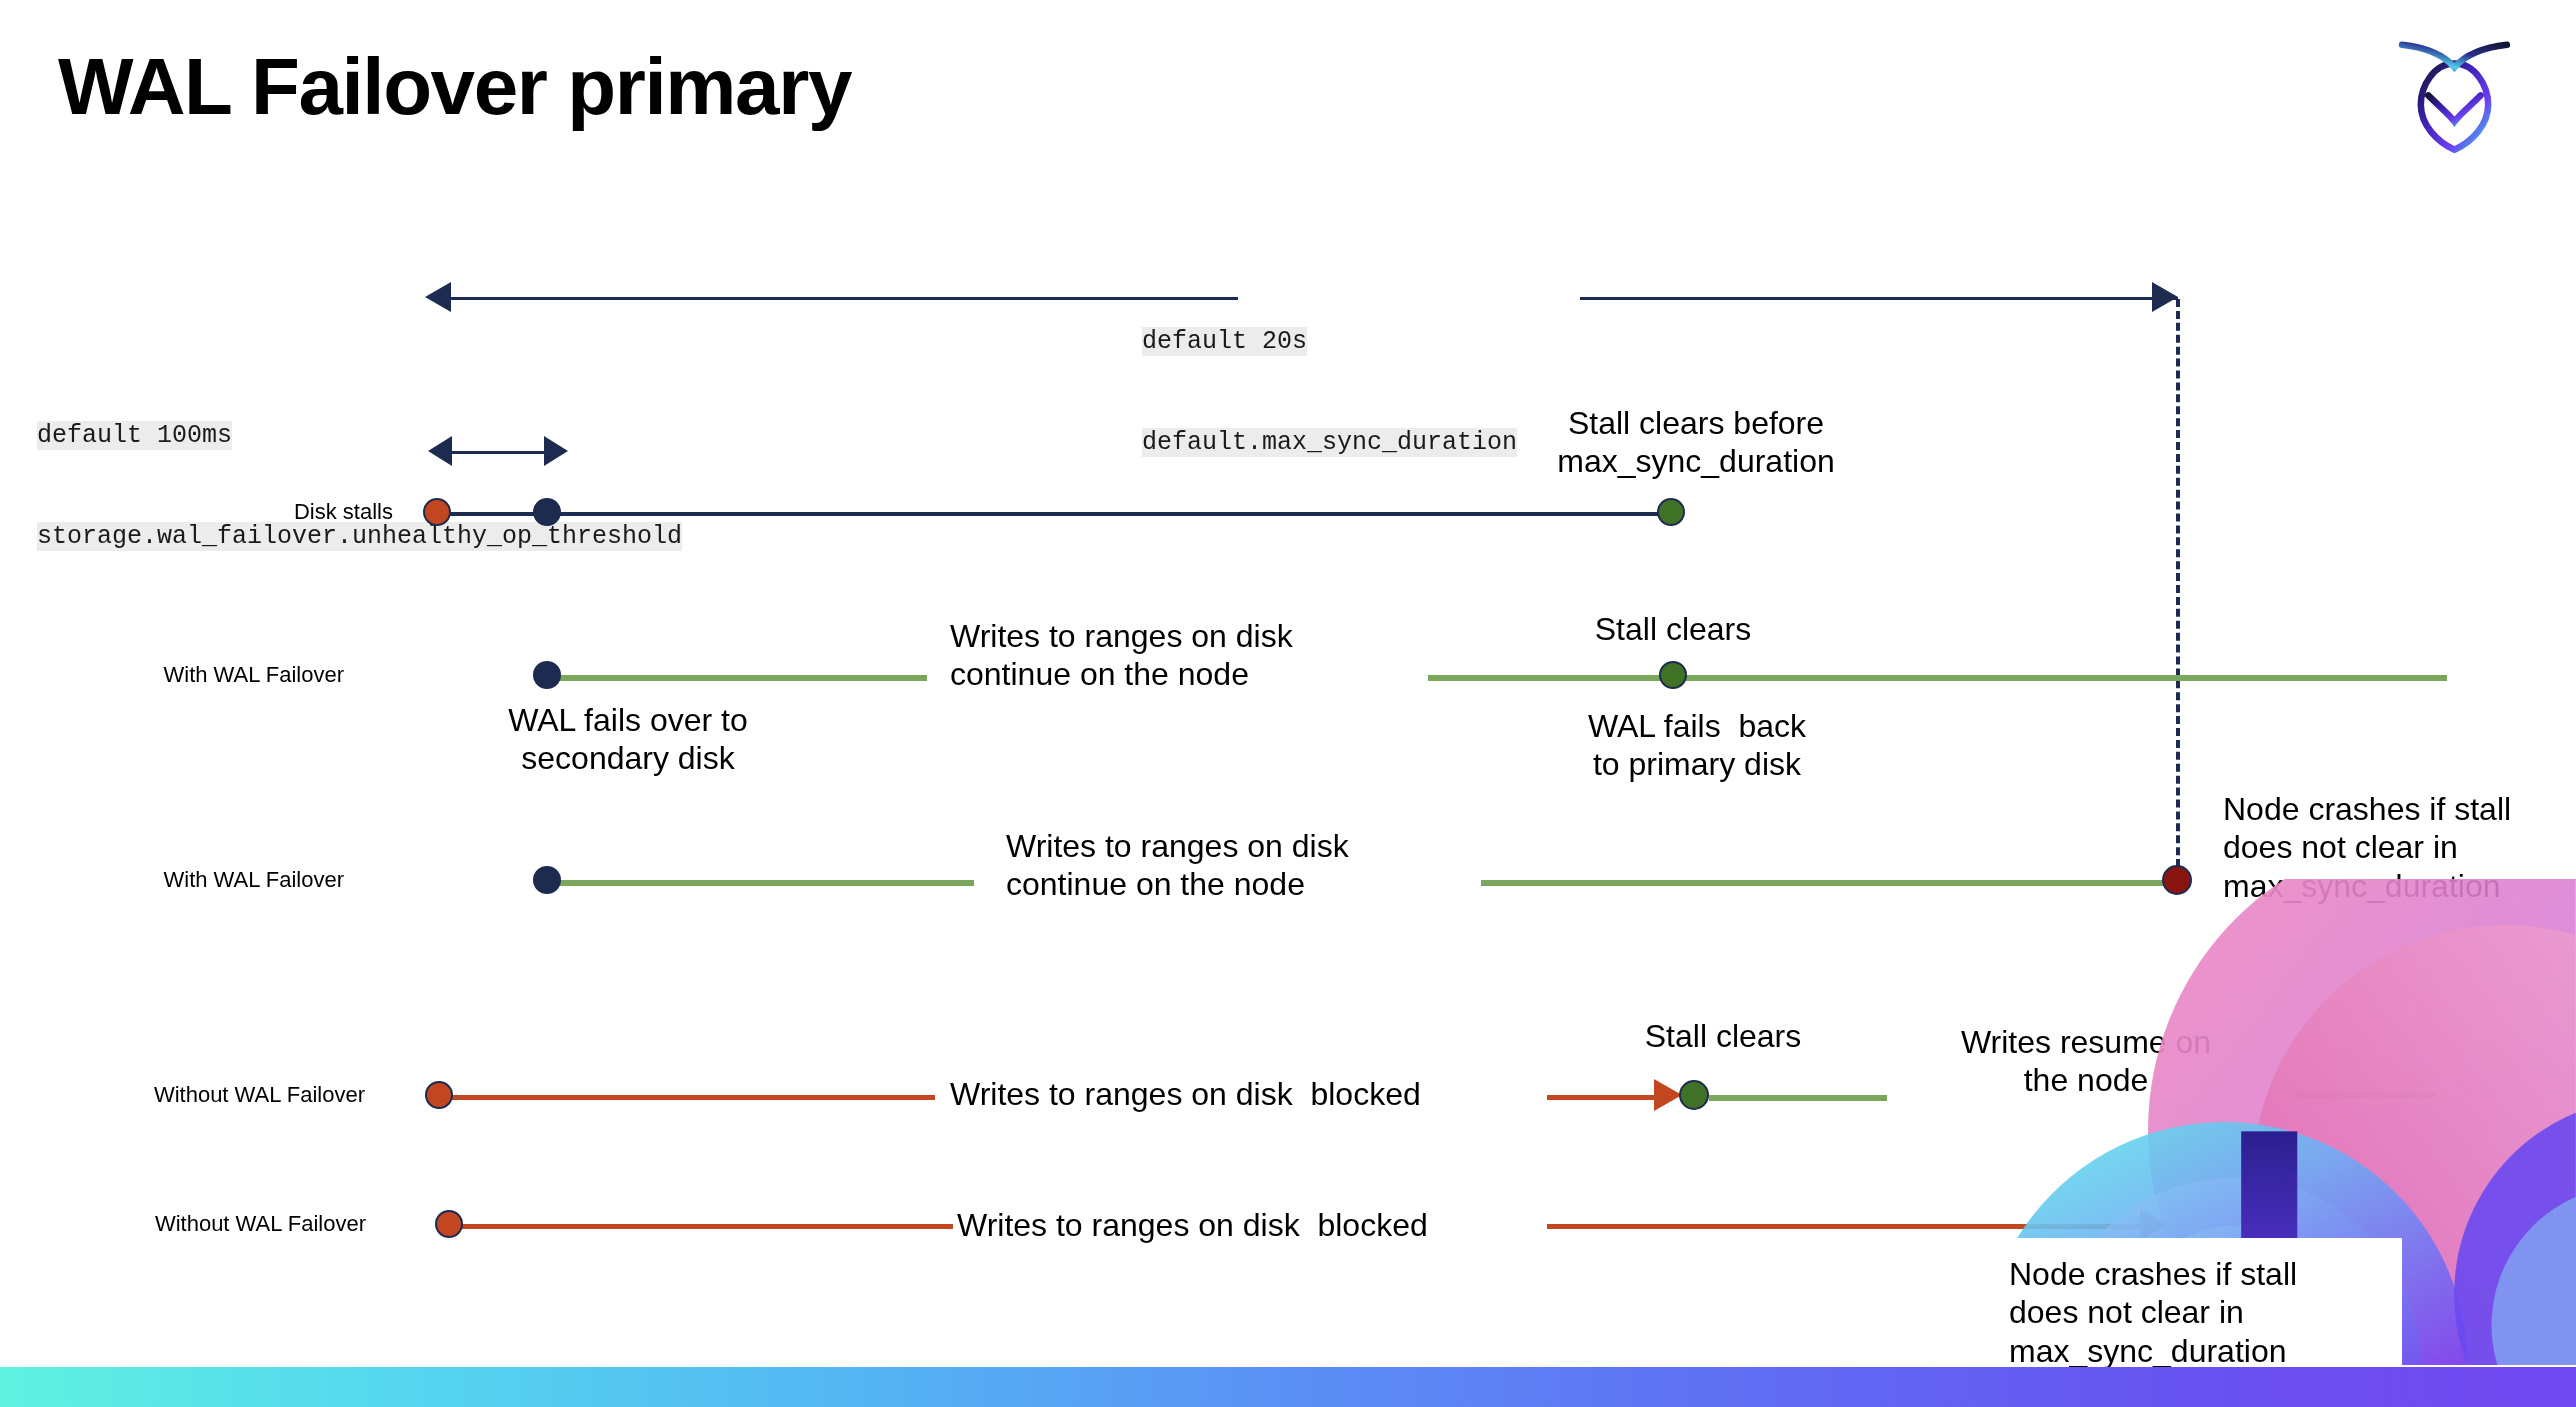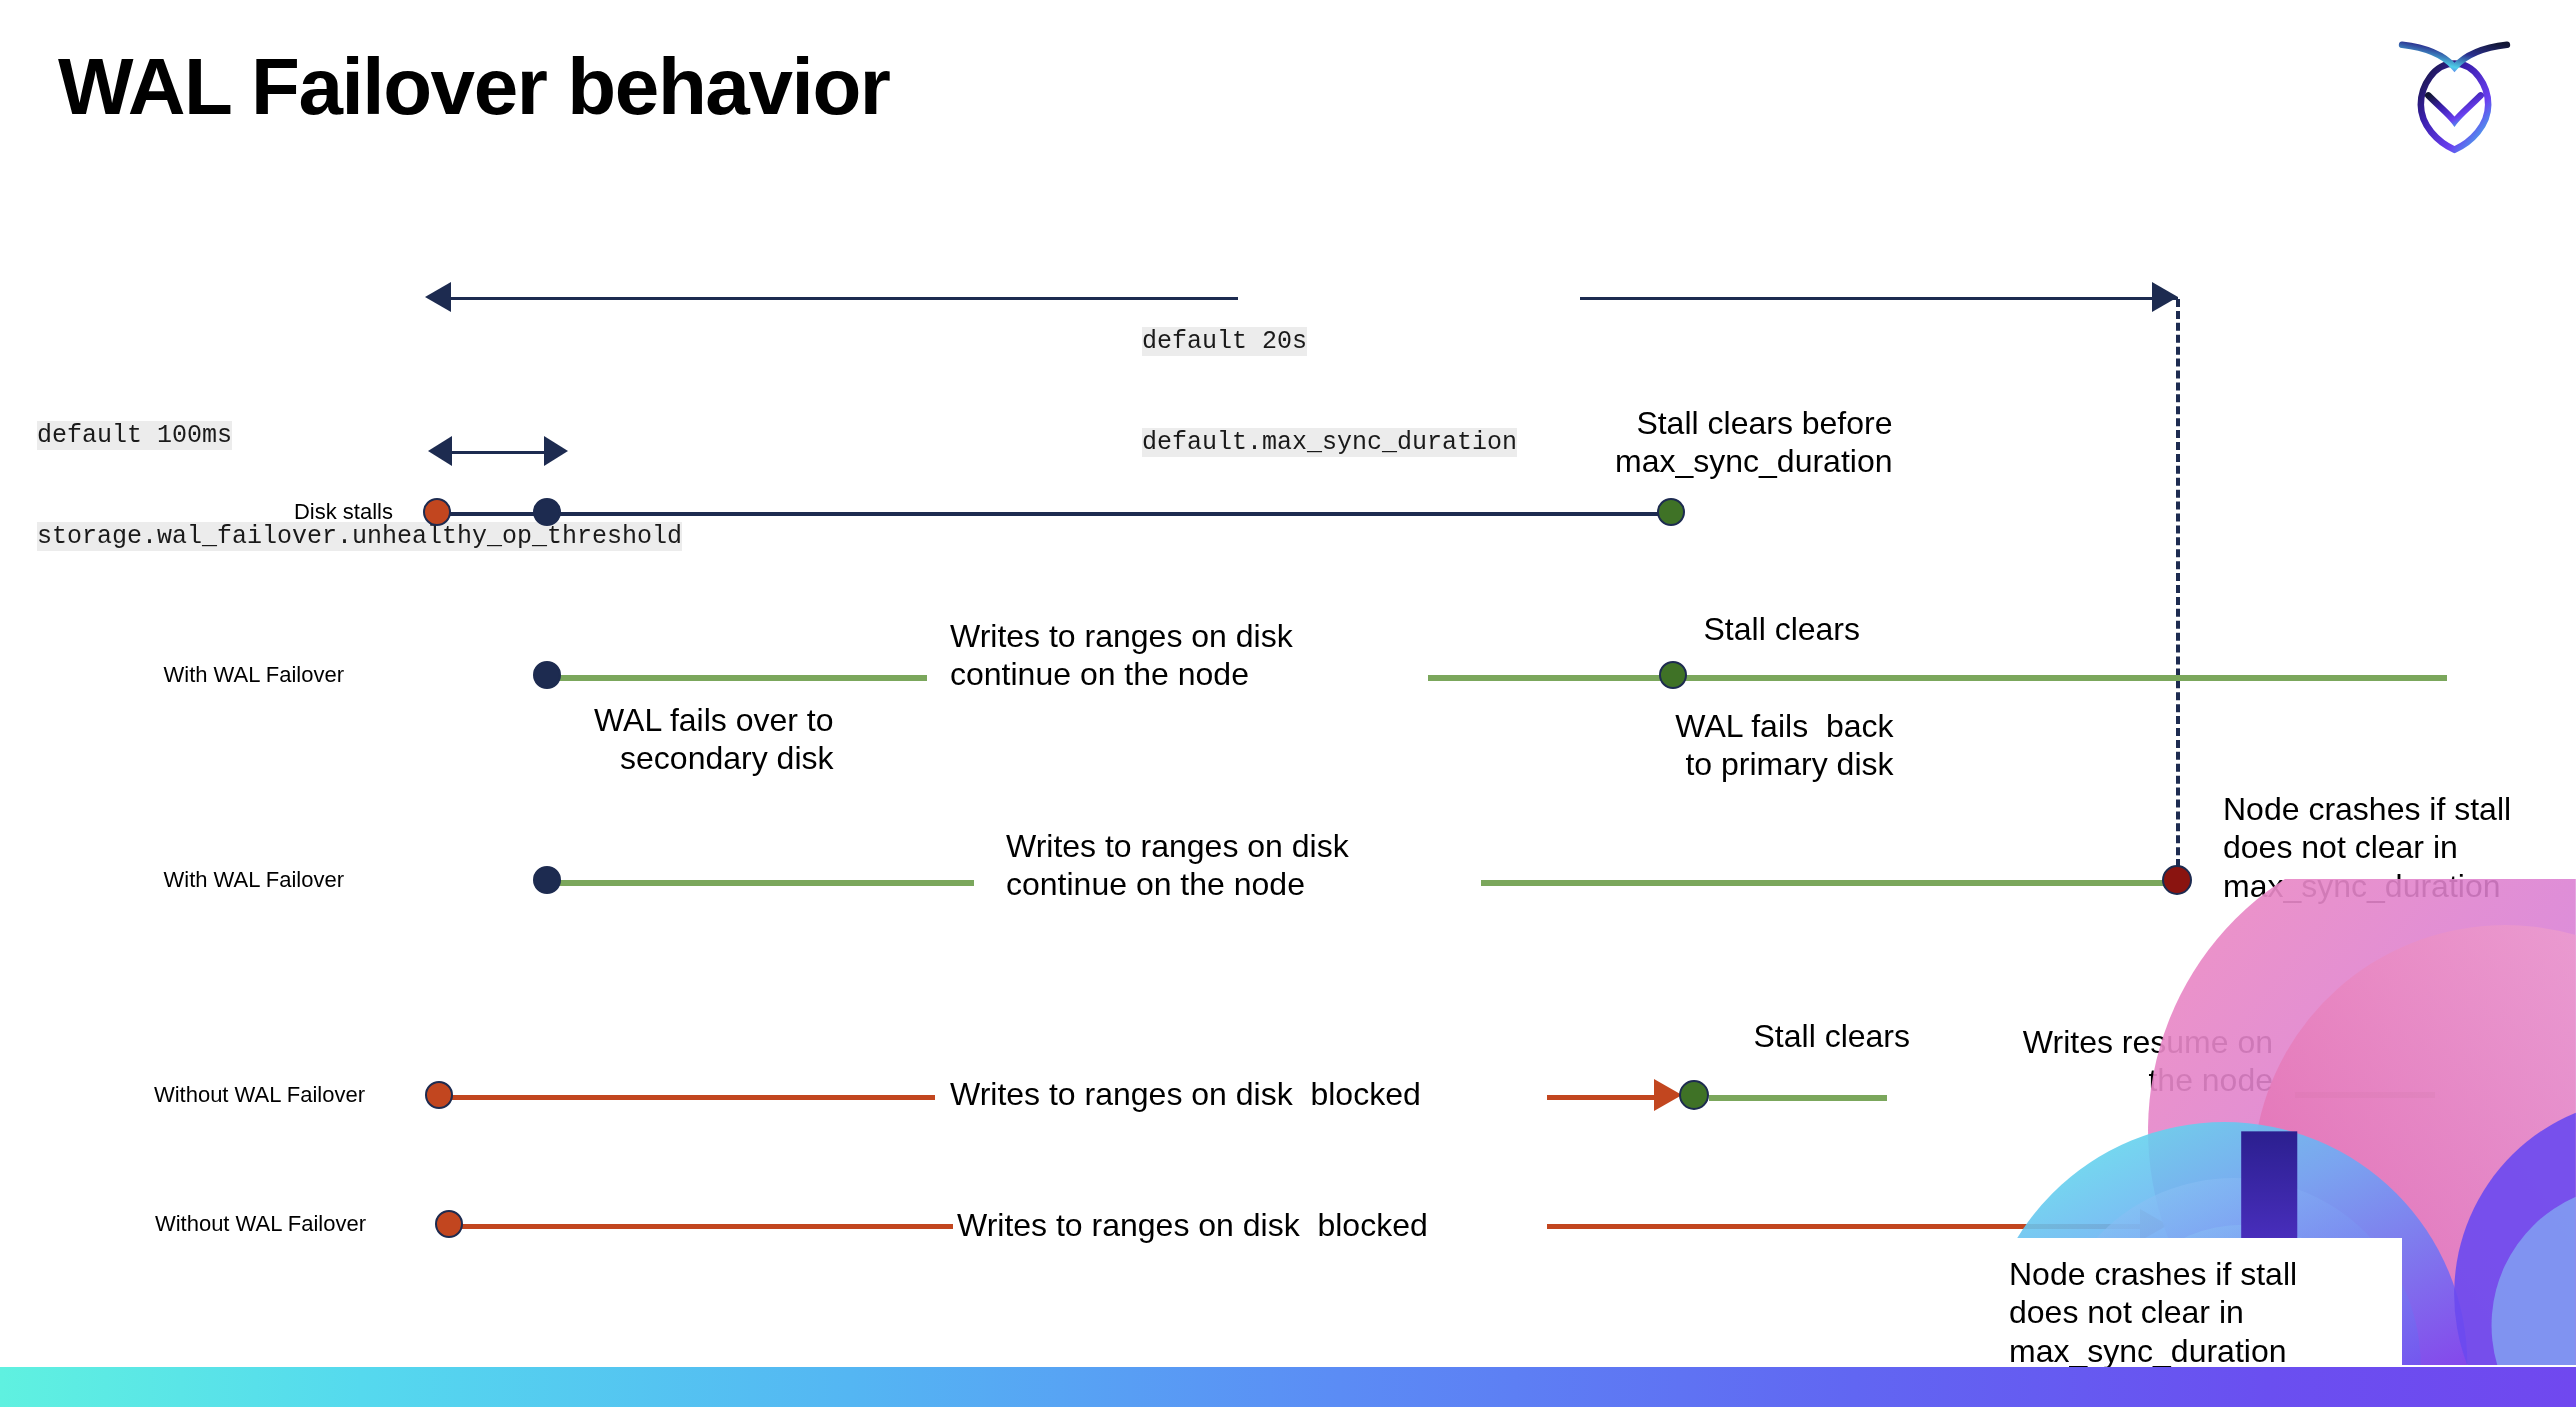--- a/index.html
+++ b/index.html
@@ -67,21 +67,21 @@
     border: 2.8px solid #1d2b50;
     transform: translate(-50%, -50%);
   }
   .lbl {
     position: absolute;
     font-size: 32px;
     line-height: 1.2;
     color: #000000;
     white-space: pre;
   }
-  .lbl.center { text-align: right; transform: translateX(-50%); }
+  .lbl.center { text-align: center; transform: translateX(-50%); }
   .mono {
     position: absolute;
     font-family: "Liberation Mono", "DejaVu Sans Mono", monospace;
     font-size: 25px;
     line-height: 1.35;
     color: #1a1a1a;
     white-space: pre;
   }
   .mono span { background: #ececec; }
 
@@ -105,21 +105,21 @@
     width: 430px; height: 169px;
     background: #ffffff;
   }
   #callout-box .lbl { position: static; }
 </style>
 </head>
 <body>
 
 <div id="slide">
 
-  <div id="slide-title">WAL Failover behavior</div>
+  <div id="slide-title">WAL Failover primary</div>
 
   <div id="logo">
     <svg width="131" height="131" viewBox="0 0 140 140" aria-hidden="true">
       <defs>
         <linearGradient id="lg1" x1="0" y1="0" x2="1" y2="1">
           <stop offset="0%" stop-color="#121634"></stop>
           <stop offset="35%" stop-color="#3b1fae"></stop>
           <stop offset="70%" stop-color="#6a3ff0"></stop>
           <stop offset="100%" stop-color="#3ad8e8"></stop>
         </linearGradient>

